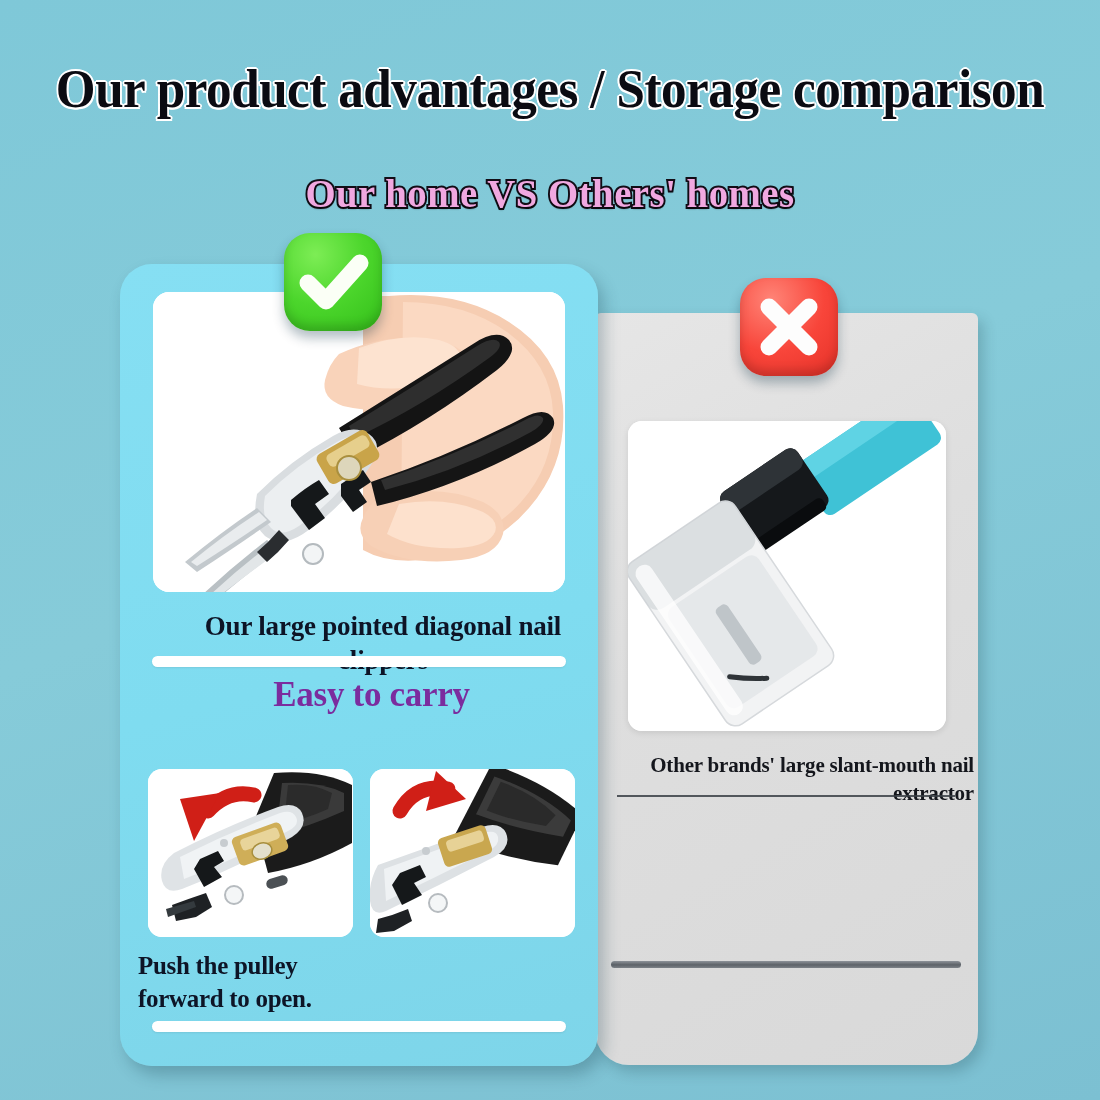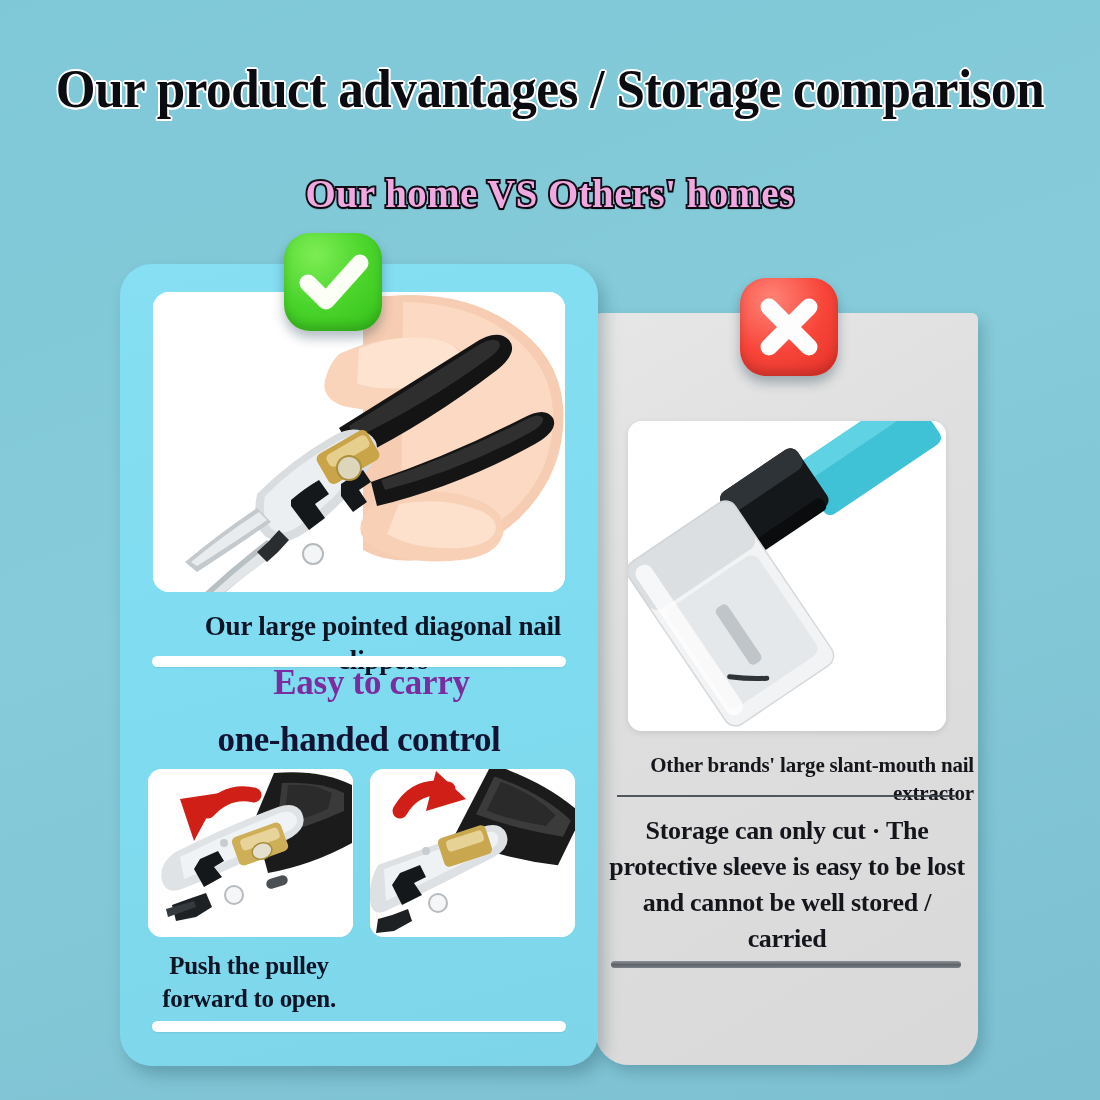--- a/index.html
+++ b/index.html
@@ -107,41 +107,41 @@
     position: absolute;
     height: 11px;
     background: #ffffff;
     border-radius: 7px;
     box-shadow: 0 1px 2px rgba(0,0,0,0.08);
   }
   .div-top    { left: 32px; top: 392px; width: 414px; }
   .div-bottom { left: 32px; top: 757px; width: 414px; }
 
   .easy-line {
-    position: absolute; left: 0; top: 396px; width: 100%;
+    position: absolute; left: 0; top: 408px; width: 100%;
     text-align: center;
     font-size: 35px; line-height: 46px; font-weight: 700;
     color: #7b2c9e;
     letter-spacing: -0.3px;
     padding-left: 25px;
   }
   .onehand-line {
     position: absolute; left: 0; top: 452px; width: 100%;
     text-align: center;
     font-size: 35px; line-height: 48px; font-weight: 700;
     color: #121332;
     letter-spacing: -0.4px;
   }
 
   .subcap {
     position: absolute;
     top: 685px;
     font-size: 25px; line-height: 33px;
     font-weight: 700; color: #0d1426;
-    text-align: center;
+    text-align: left;
     letter-spacing: -0.3px;
   }
   .subcap-l { left: 18px;  width: 222px; }
   .subcap-r { left: 243px; width: 222px; }
 
   
   .cap-main-right {
     position: absolute; left: 4px; top: 438px; width: 375px;
     text-align: right;
     font-size: 21px; line-height: 28px; font-weight: 700;
@@ -213,21 +213,20 @@
         <rect x="44" y="124" width="108" height="120" rx="9" fill="#dfe2e5" opacity="0.7"></rect>
         <rect x="86" y="150" width="14" height="68" rx="5" fill="#b9bec3" opacity="0.85"></rect>
         <path d="M62 214 q16 14 30 22" stroke="#2f3438" stroke-width="5" fill="none" stroke-linecap="round"></path>
         <rect x="40" y="72" width="18" height="178" rx="9" fill="#ffffff" opacity="0.75"></rect>
       </g>
     </svg>
   </div>
 
   <div class="cap-main-right">Other brands' large slant-mouth nail extractor</div>
   <div class="rule-thin"></div>
-  <div class="body-right">Storage can only cut · The protective sleeve is easy to be lost and cannot be well stored / carried</div>
   <div class="rule-thick"></div>
 </div>
 
 <div class="card-left">
 
   <div class="photo photo-main-left">
     <svg class="art" viewBox="0 0 412 300" preserveAspectRatio="xMidYMid slice">
       <rect x="0" y="0" width="412" height="300" fill="#ffffff"></rect>
 
       <path d="M236 4 q70 -6 120 26 q50 32 54 84 q4 58 -34 102 q-34 40 -92 50 q-46 8 -74 -8 l0 -254 z" fill="#f6cdb2"></path>
@@ -262,21 +261,20 @@
       <path d="M118 252 q-32 24 -62 52 l5 4 q34 -26 64 -48 z" fill="#e2e6e8"></path>
       <path d="M126 238 q-10 12 -22 22 l10 10 q12 -10 22 -22 z" fill="#2a2d30"></path>
     </svg>
   </div>
 
   <div class="cap cap-main-left">Our large pointed diagonal nail clippers</div>
 
   <div class="divider-white div-top"></div>
 
   <div class="easy-line">Easy to carry</div>
-  <div class="onehand-line">one-handed control</div>
 
   <div class="photo photo-sub-left">
     <svg class="art" viewBox="0 0 205 168" preserveAspectRatio="xMidYMid slice">
       <rect x="0" y="0" width="205" height="168" fill="#ffffff"></rect>
 
       <path d="M126 4 q46 -4 78 12 l0 58 q-40 22 -84 30 l-14 -52 z" fill="#1b1b1b"></path>
       <path d="M134 14 q38 -2 62 10 l0 18 q-36 16 -68 24 z" fill="#3a3a3a"></path>
       <path d="M140 16 q26 -2 44 8 l-4 16 q-22 10 -44 14 z" fill="#2b2b2b"></path>
 
       <path d="M26 84 q50 -26 104 -46 q18 -6 24 6 q6 14 -10 24 q-54 30 -110 52 q-16 6 -20 -8 q-4 -16 12 -28 z" fill="#dfe3e6"></path>

